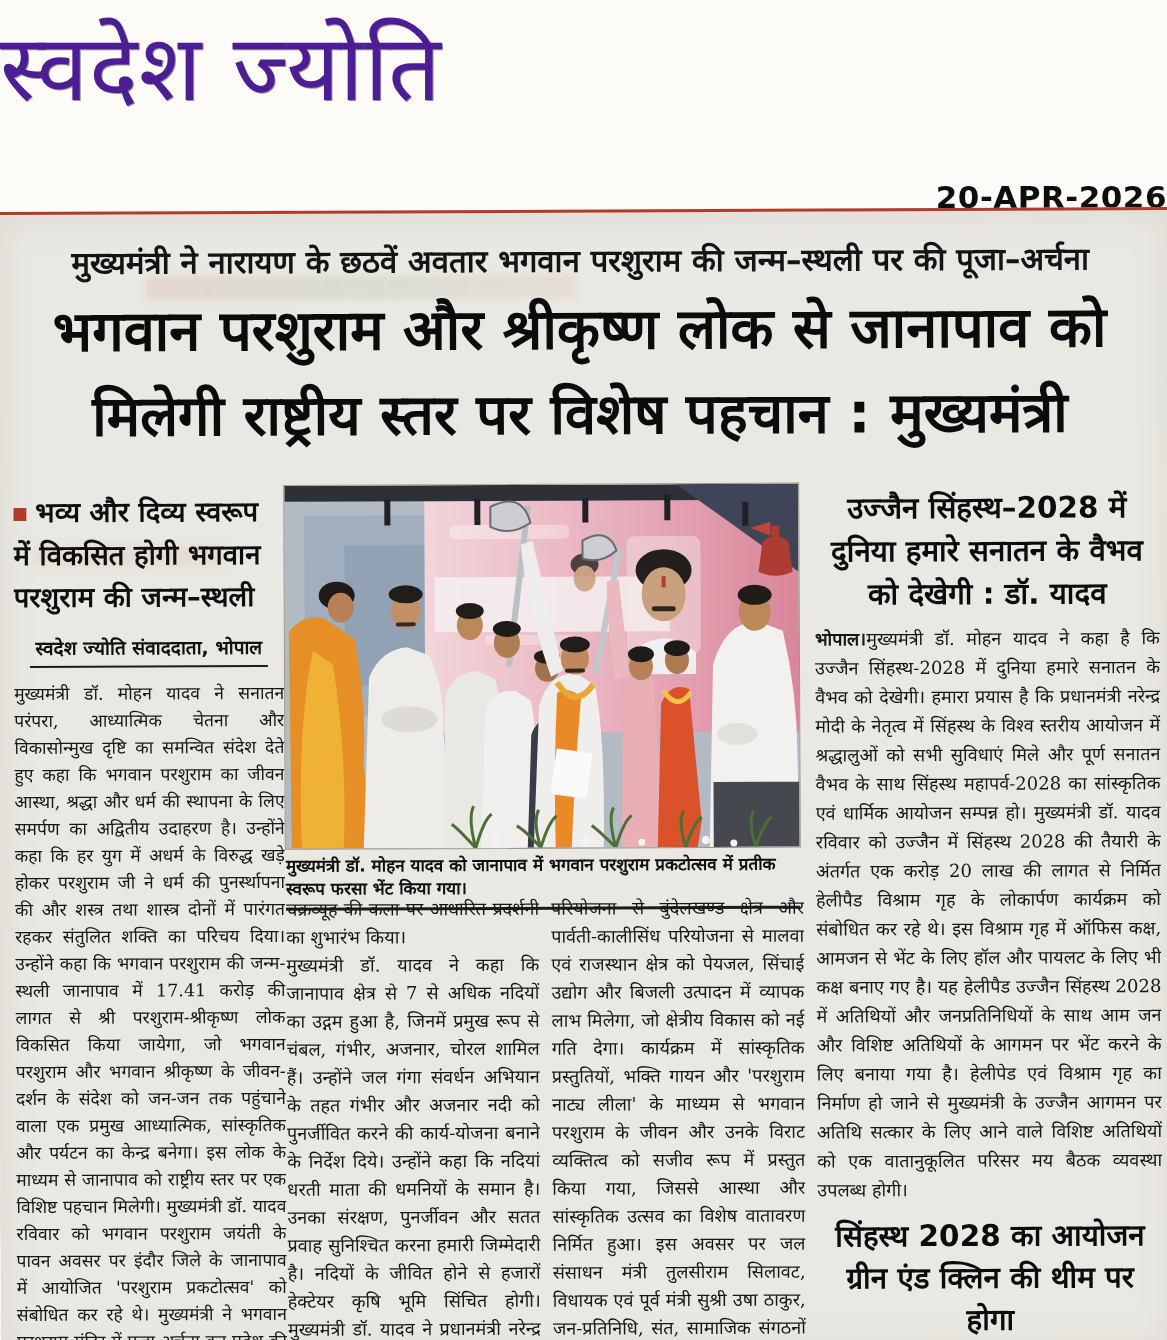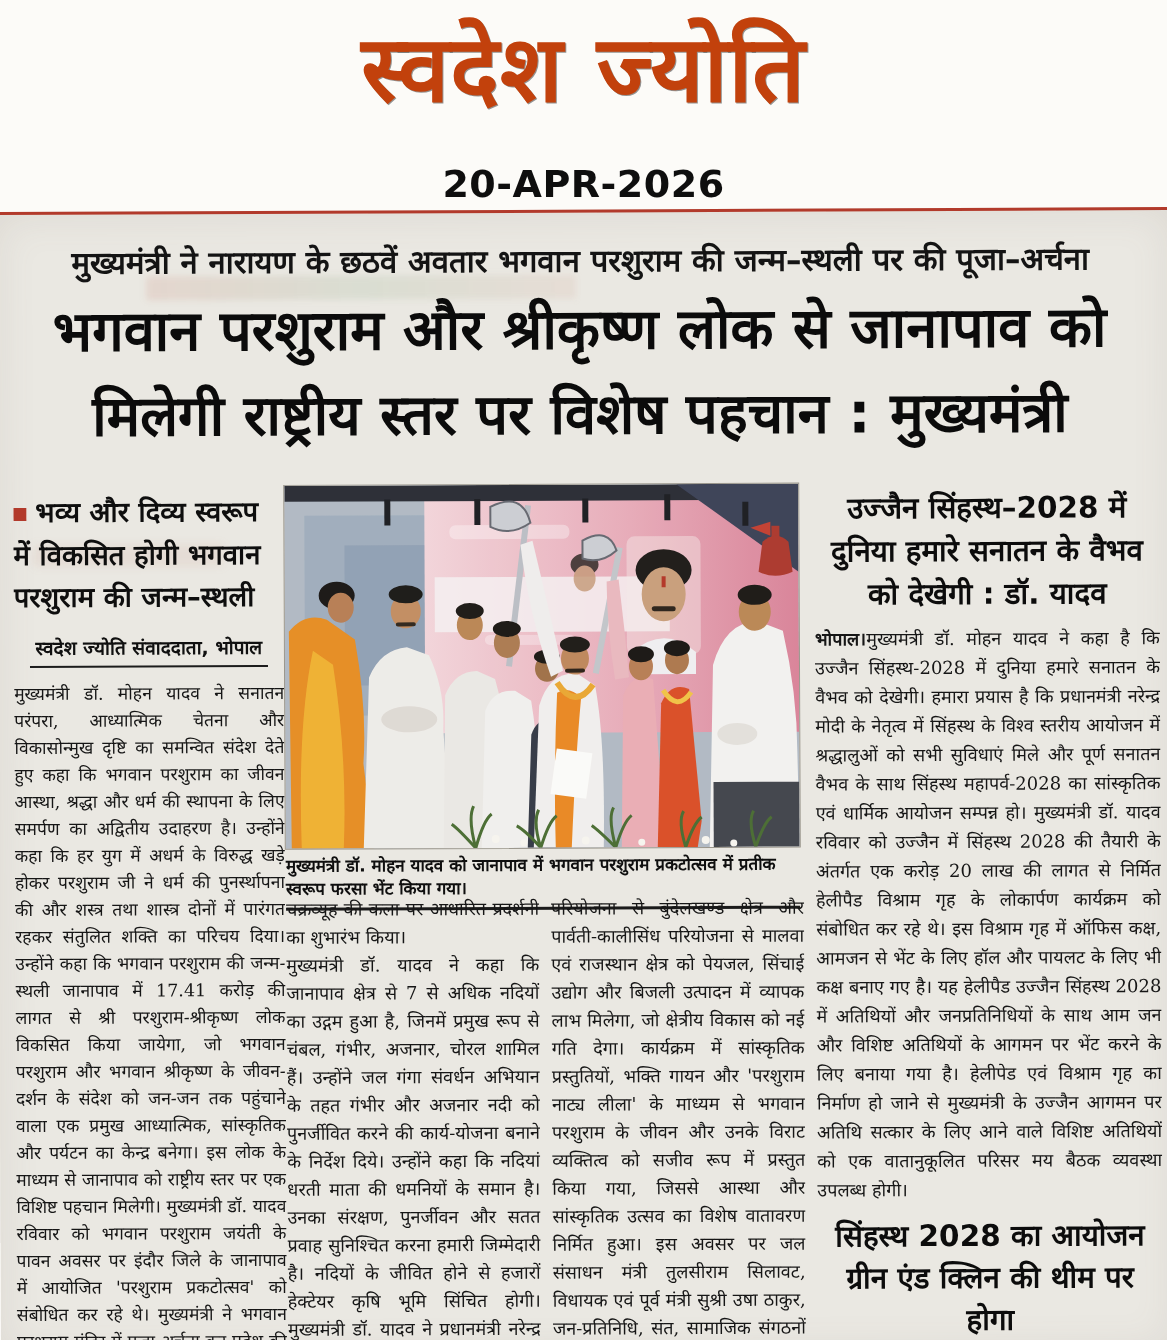--- a/index.html
+++ b/index.html
@@ -3,28 +3,28 @@
 <meta charset="utf-8">
 <style>
   html,body { margin:0; padding:0; }
   .page {
     position:relative; width:1167px; height:1340px;
     background:#fcfbf8; overflow:hidden;
     font-family:"DejaVu Serif", serif; color:#1a1a1a;
   }
   .masthead {
     position:absolute; top:14px; left:0; width:100%;
-    text-align:center; font-family:"DejaVu Serif", serif;
-    font-weight:bold; font-size:92px; line-height:1.2; color:#c2410c;
+    text-align:left; font-family:"DejaVu Serif", serif;
+    font-weight:normal; font-size:92px; line-height:1.2; color:#4c1d95;
     letter-spacing:1px; text-shadow:1px 1px 0 rgba(60,60,60,.55);
   }
   .date-line {
-    position:absolute; top:162px; left:0; width:100%; text-align:center;
-    font-family:"DejaVu Sans", sans-serif; font-weight:bold;
-    font-size:38px; color:#0e0e0e; letter-spacing:.5px;
+    position:absolute; top:179px; left:0; width:100%; text-align:right;
+    font-family:"DejaVu Sans", sans-serif; font-weight:bold;
+    font-size:31px; color:#0e0e0e; letter-spacing:.5px;
   }
   .clipping {
     position:absolute; top:207px; left:-4px; width:1175px; height:1141px;
     background:#eae8e2; border-top:3px solid #b23a2b;
     transform:rotate(-0.25deg); transform-origin:top right; overflow:hidden;
     box-shadow:inset 0 0 40px rgba(120,110,95,.12);
   }
   .ghost1 {
     position:absolute; top:62px; left:150px; width:430px; height:24px;
     background:linear-gradient(90deg, rgba(196,120,104,.16), rgba(120,158,112,.14), rgba(200,140,120,.12));

